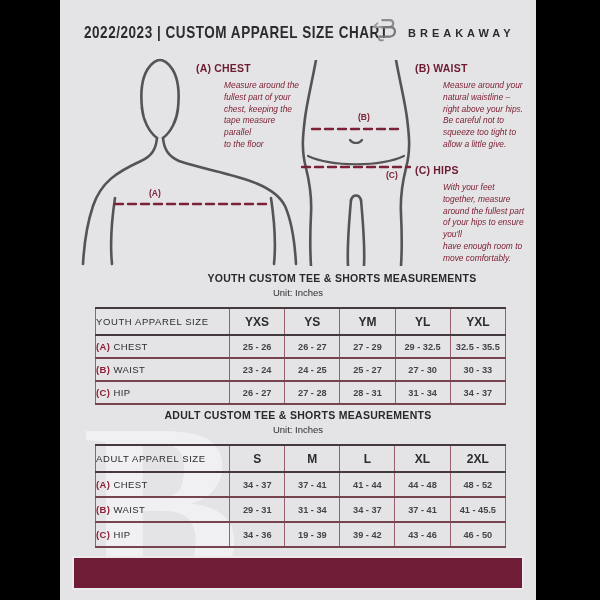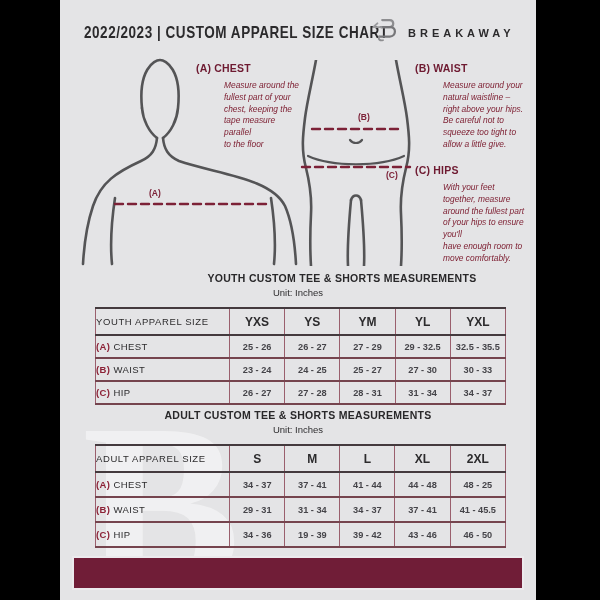--- a/index.html
+++ b/index.html
@@ -182,21 +182,21 @@
           <th class="th-size">2XL</th>
         </tr>
       </thead>
       <tbody>
         <tr>
           <td class="lbl"><span class="letter">(A)</span> CHEST</td>
           <td class="val">34 - 37</td>
           <td class="val">37 - 41</td>
           <td class="val">41 - 44</td>
           <td class="val">44 - 48</td>
-          <td class="val">48 - 25</td>
+          <td class="val">48 - 52</td>
         </tr>
         <tr>
           <td class="lbl"><span class="letter">(B)</span> WAIST</td>
           <td class="val">29 - 31</td>
           <td class="val">31 - 34</td>
           <td class="val">34 - 37</td>
           <td class="val">37 - 41</td>
           <td class="val">41 - 45.5</td>
         </tr>
         <tr>

